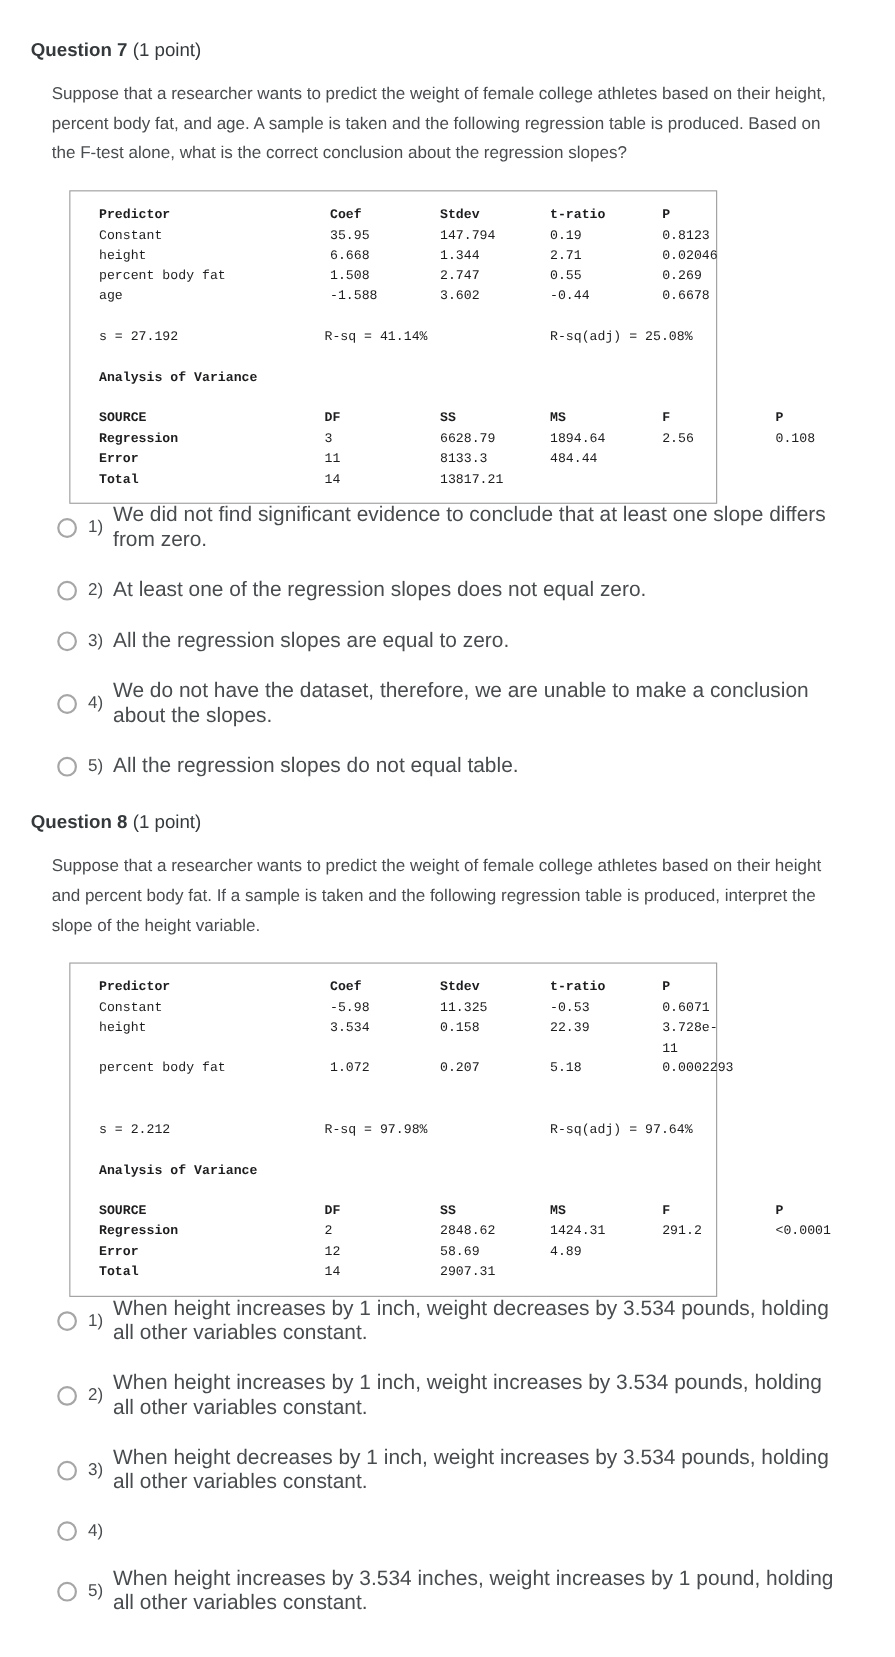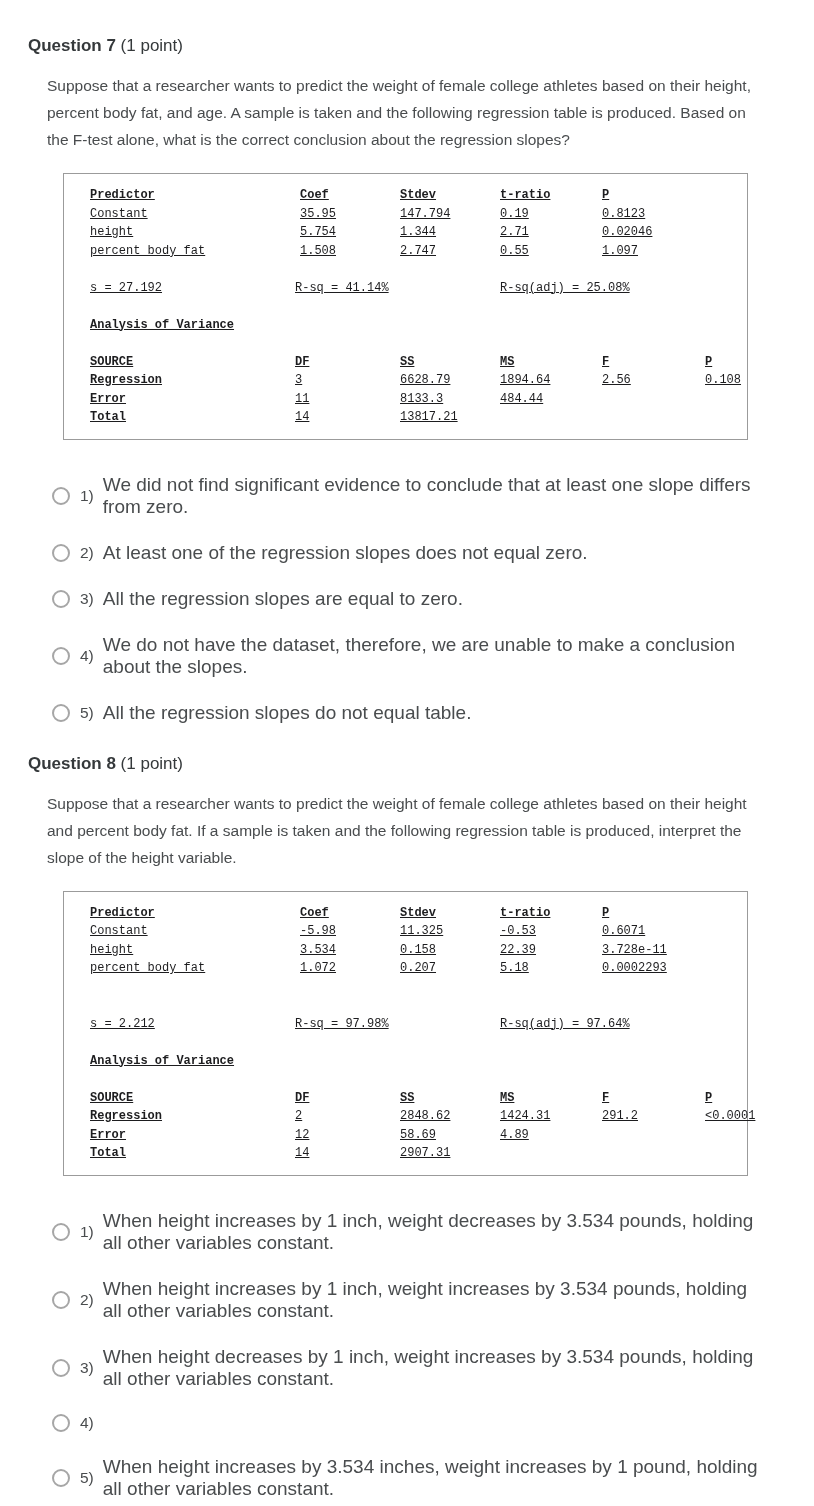--- a/index.html
+++ b/index.html
@@ -15,30 +15,28 @@
   .q-title .pts { font-weight: normal; }
   .q-prompt {
     margin-left: 19px;
     font-size: 15.5px;
     line-height: 27px;
     max-width: 722px;
     margin-bottom: 20px;
   }
   .table-box {
     margin-left: 35px;
-    width: 685px;
+    width: 589px;
     border: 1px solid #9b9b9b;
     background: #ffffff;
     padding: 12px 10px 12px 26px;
     font-family: "Liberation Mono", "DejaVu Sans Mono", monospace;
     font-size: 12px;
     line-height: 18.5px;
     color: #1d1d1f;
-    margin-bottom: 34px;
-    text-decoration: underline;
   }
   .grid5 { display: grid; grid-template-columns: 210px 100px 100px 102px auto; }
   .grid3 { display: grid; grid-template-columns: 205px 205px auto; }
   .grid6 { display: grid; grid-template-columns: 205px 105px 100px 102px 103px auto; }
   .b { font-weight: bold; }
   .spacer { height: 18.5px; }
   .options { margin-left: 24px; }
   .option { display: flex; align-items: center; margin-bottom: 24px; }
   .radio {
     flex: 0 0 auto;
@@ -74,31 +72,38 @@
       </div>
       <div class="grid5">
         <span>Constant</span>
         <span>35.95</span>
         <span>147.794</span>
         <span>0.19</span>
         <span>0.8123</span>
       </div>
       <div class="grid5">
         <span>height</span>
-        <span>5.754</span>
+        <span>6.668</span>
         <span>1.344</span>
         <span>2.71</span>
         <span>0.02046</span>
       </div>
       <div class="grid5">
         <span>percent body fat</span>
         <span>1.508</span>
         <span>2.747</span>
         <span>0.55</span>
-        <span>1.097</span>
+        <span>0.269</span>
+      </div>
+      <div class="grid5">
+        <span>age</span>
+        <span>-1.588</span>
+        <span>3.602</span>
+        <span>-0.44</span>
+        <span>0.6678</span>
       </div>
       <div class="spacer"></div>
       <div class="grid3">
         <span>s = 27.192</span>
         <span>R-sq = 41.14%</span>
         <span>R-sq(adj) = 25.08%</span>
       </div>
       <div class="spacer"></div>
       <div class="b">Analysis of Variance</div>
       <div class="spacer"></div>

